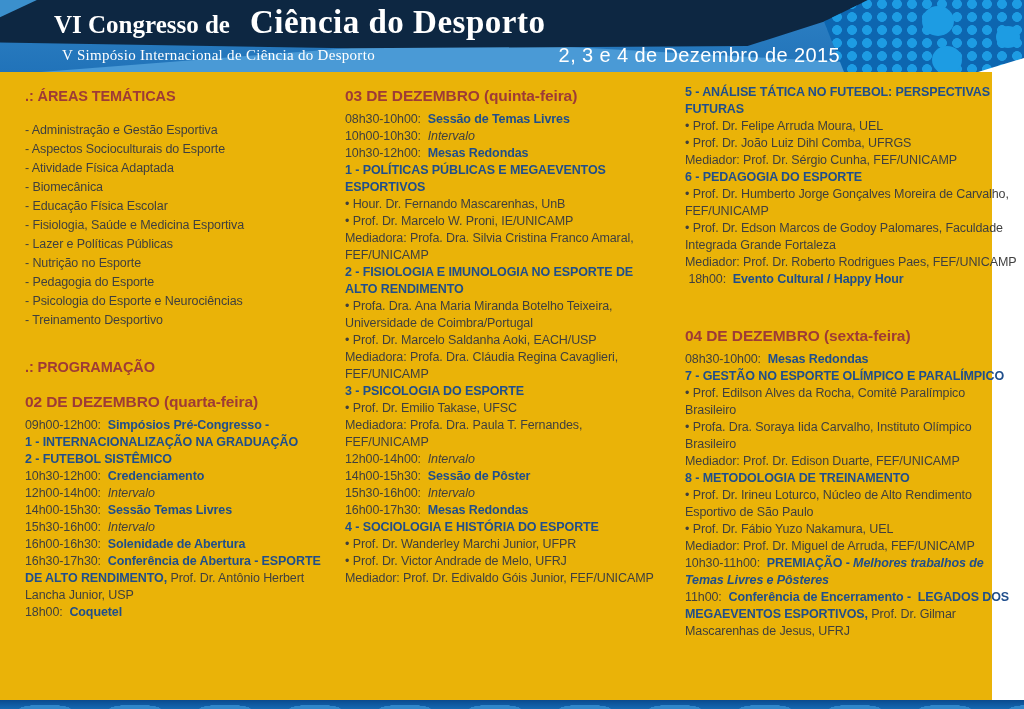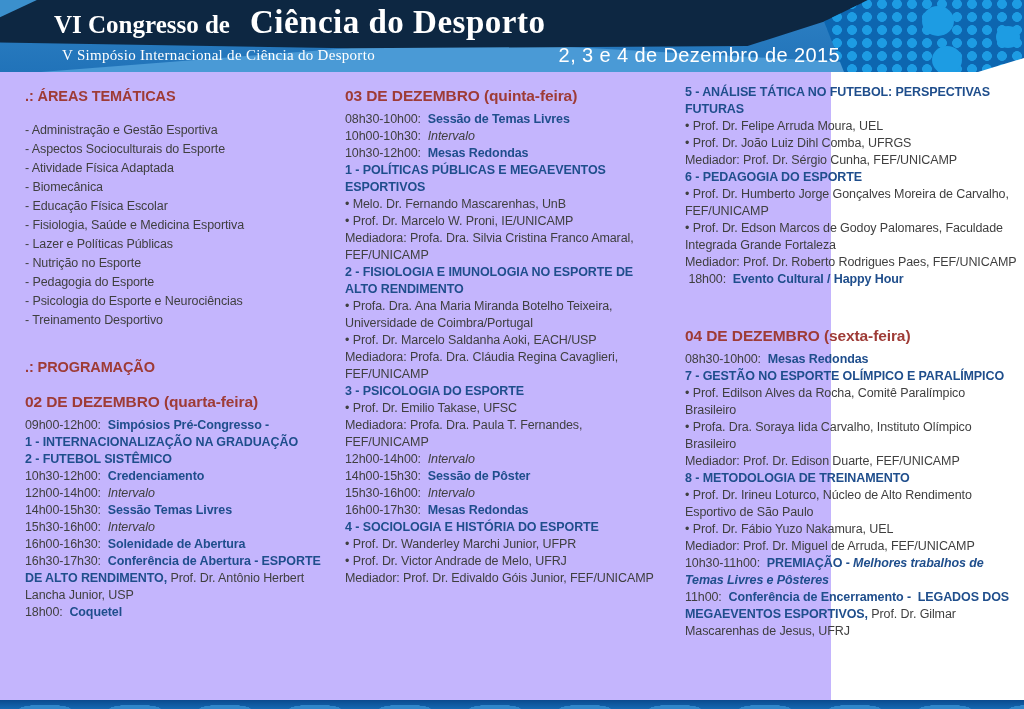--- a/index.html
+++ b/index.html
@@ -1,21 +1,21 @@
 <!DOCTYPE html>
 <html><head>
 <meta charset="utf-8">
 <style>
   html,body{margin:0;padding:0;}
   body{
     width:1024px;height:709px;overflow:hidden;background:#ffffff;
     font-family:"Liberation Sans","DejaVu Sans",sans-serif;
     -webkit-font-smoothing:antialiased;
   }
-  .page{position:relative;width:831px;height:709px;background:#c4b5fd;}
+  .page{position:relative;width:992px;height:709px;background:#eab308;}
 
   
   .header{position:relative;width:1024px;height:72px;overflow:hidden;background:linear-gradient(180deg,#2e81c4 0%,#2173b9 100%);}
   .hdr-light-wedge{position:absolute;inset:0;background:#4a9ad6;clip-path:polygon(4% 100%,44% 56%,100% 100%,4% 100%);}
   .hdr-dark{position:absolute;inset:0;background:#0d2742;clip-path:polygon(0 0,100% 0,100% 9%,84% 14%,73% 64%,34% 67%,0 59%);}
   .hdr-corner-tri{position:absolute;inset:0;background:#3b90cd;clip-path:polygon(0 0,3.6% 0,0 24%);}
   .hdr-right{position:absolute;top:0;right:0;width:200px;height:72px;background:#0d66b0;
     clip-path:polygon(22% 0,100% 0,100% 100%,10% 100%,0 30%);}
   .hdr-dots{position:absolute;inset:0;
     background-image:radial-gradient(circle 5px at 7px 7px,#1d9ce3 4.6px,transparent 5.2px);
@@ -116,21 +116,21 @@
         <p class="line"><span class="seg-plain">16h00-16h30:  </span><span class="seg-blue">Solenidade de Abertura</span></p>
         <p class="line"><span class="seg-plain">16h30-17h30:  </span><span class="seg-blue">Conferência de Abertura - ESPORTE DE ALTO RENDIMENTO,</span><span class="seg-plain"> Prof. Dr. Antônio Herbert Lancha Junior, USP</span></p>
         <p class="line"><span class="seg-plain">18h00:  </span><span class="seg-blue">Coquetel</span></p>
       </div>
     <div class="col col-1">
         <h2 class="day-heading">03 DE DEZEMBRO (quinta-feira)</h2>
         <p class="line"><span class="seg-plain">08h30-10h00:  </span><span class="seg-blue">Sessão de Temas Livres</span></p>
         <p class="line"><span class="seg-plain">10h00-10h30:  </span><span class="seg-italic">Intervalo</span></p>
         <p class="line"><span class="seg-plain">10h30-12h00:  </span><span class="seg-blue">Mesas Redondas</span></p>
         <p class="line"><span class="seg-blue">1 - POLÍTICAS PÚBLICAS E MEGAEVENTOS ESPORTIVOS</span></p>
-        <p class="line"><span class="seg-plain">• Melo. Dr. Fernando Mascarenhas, UnB</span></p>
+        <p class="line"><span class="seg-plain">• Hour. Dr. Fernando Mascarenhas, UnB</span></p>
         <p class="line"><span class="seg-plain">• Prof. Dr. Marcelo W. Proni, IE/UNICAMP</span></p>
         <p class="line"><span class="seg-plain">Mediadora: Profa. Dra. Silvia Cristina Franco Amaral, FEF/UNICAMP</span></p>
         <p class="line"><span class="seg-blue">2 - FISIOLOGIA E IMUNOLOGIA NO ESPORTE DE ALTO RENDIMENTO</span></p>
         <p class="line"><span class="seg-plain">• Profa. Dra. Ana Maria Miranda Botelho Teixeira, Universidade de Coimbra/Portugal</span></p>
         <p class="line"><span class="seg-plain">• Prof. Dr. Marcelo Saldanha Aoki, EACH/USP</span></p>
         <p class="line"><span class="seg-plain">Mediadora: Profa. Dra. Cláudia Regina Cavaglieri, FEF/UNICAMP</span></p>
         <p class="line"><span class="seg-blue">3 - PSICOLOGIA DO ESPORTE</span></p>
         <p class="line"><span class="seg-plain">• Prof. Dr. Emilio Takase, UFSC</span></p>
         <p class="line"><span class="seg-plain">Mediadora: Profa. Dra. Paula T. Fernandes, FEF/UNICAMP</span></p>
         <p class="line"><span class="seg-plain">12h00-14h00:  </span><span class="seg-italic">Intervalo</span></p>

